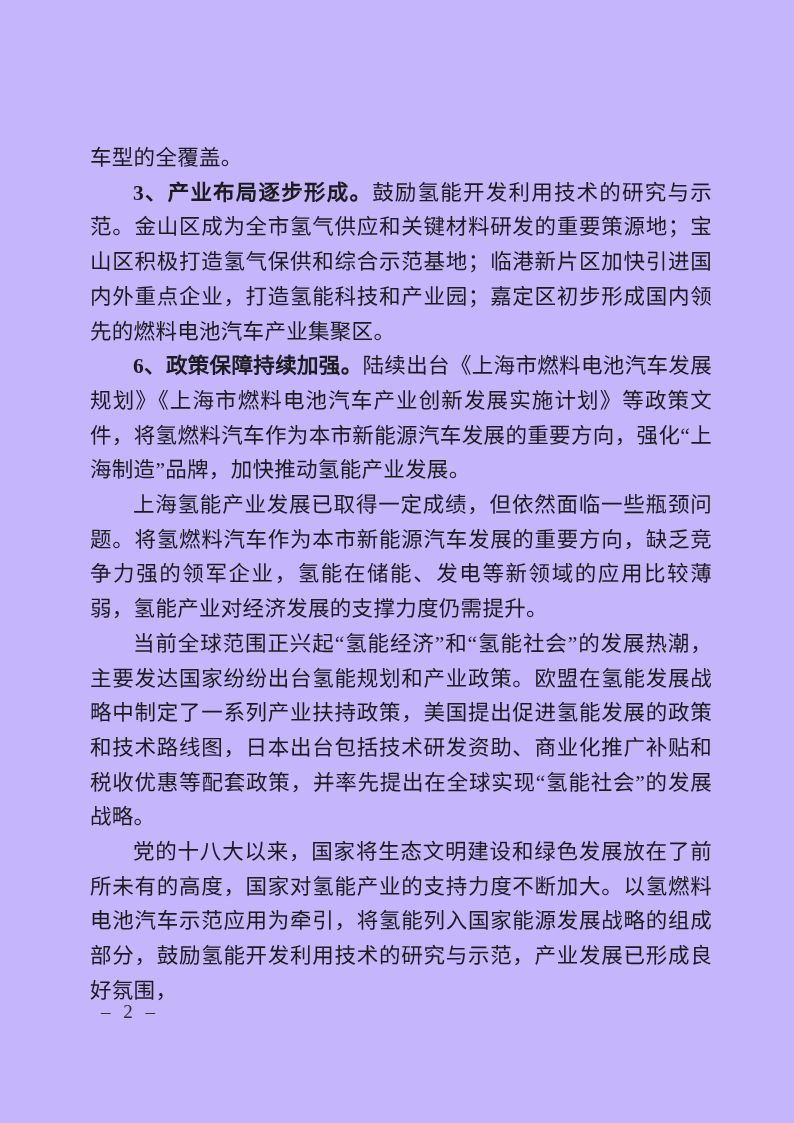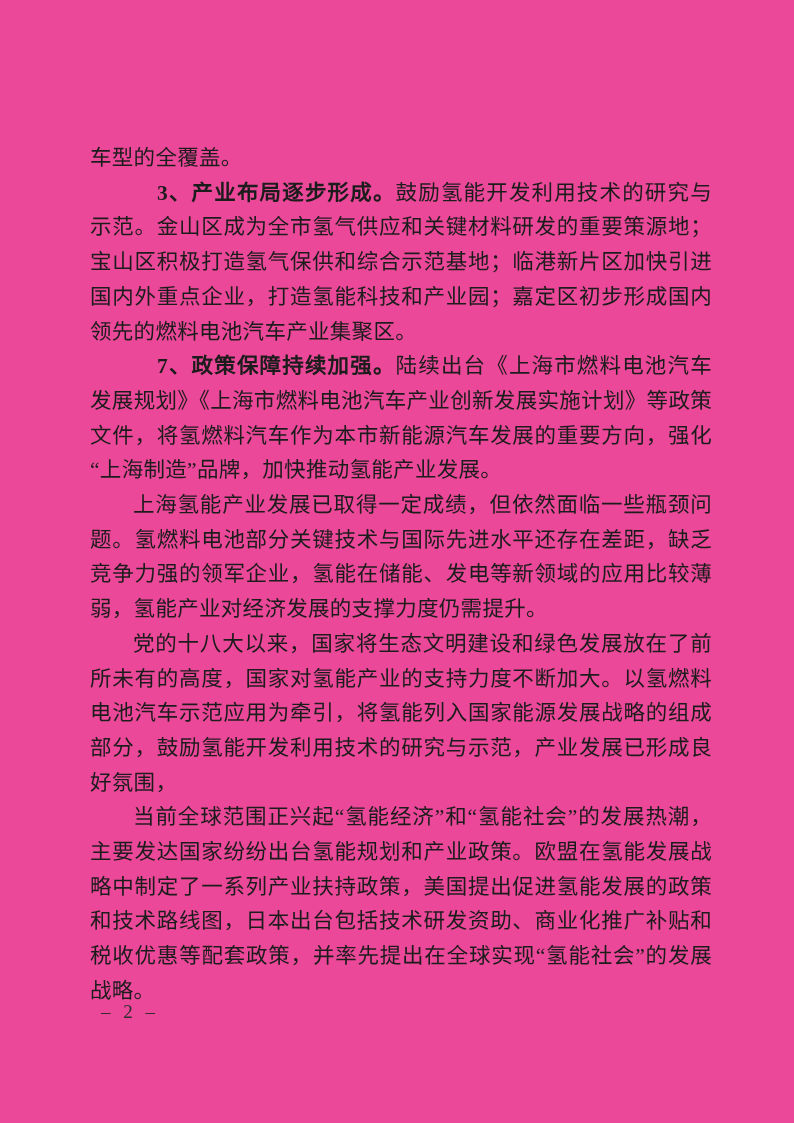--- a/index.html
+++ b/index.html
@@ -4,21 +4,21 @@
 <style>
   html, body {
     margin: 0;
     padding: 0;
     background: #ffffff;
   }
   .page {
     position: relative;
     width: 794px;
     height: 1123px;
-    background: #ec4899;
+    background: #c4b5fd;
     overflow: hidden;
     font-family: "Liberation Serif", "DejaVu Serif", serif;
   }
   .content {
     position: absolute;
     left: 90px;
     top: 141px;
     width: 622px;
   }
   p.para {
@@ -27,37 +27,37 @@
     font-size: 21.5px;
     line-height: 34.7px;
     text-align: justify;
     color: #1c1c1c;
     letter-spacing: 0.3px;
   }
   p.para.indent {
     text-indent: 43px;
   }
   .run { font-weight: normal; }
-  .run.bold { font-weight: bold; margin-left: 24px; }
+  .run.bold { font-weight: bold; }
   .footer {
     position: absolute;
     left: 101px;
     top: 1001px;
     font-size: 19px;
     color: #2e2e2e;
     letter-spacing: 4px;
     font-family: "Liberation Serif", "DejaVu Serif", serif;
   }
 </style>
 </head>
 <body>
 
 <div class="page">
   <div class="content">
       <p class="para"><span class="run">车型的全覆盖。</span></p>
       <p class="para indent"><span class="run bold">3、产业布局逐步形成。</span><span class="run">鼓励氢能开发利用技术的研究与示范。金山区成为全市氢气供应和关键材料研发的重要策源地；宝山区积极打造氢气保供和综合示范基地；临港新片区加快引进国内外重点企业，打造氢能科技和产业园；嘉定区初步形成国内领先的燃料电池汽车产业集聚区。</span></p>
-      <p class="para indent"><span class="run bold">7、政策保障持续加强。</span><span class="run">陆续出台《上海市燃料电池汽车发展规划》《上海市燃料电池汽车产业创新发展实施计划》等政策文件，将氢燃料汽车作为本市新能源汽车发展的重要方向，强化“上海制造”品牌，加快推动氢能产业发展。</span></p>
-      <p class="para indent"><span class="run">上海氢能产业发展已取得一定成绩，但依然面临一些瓶颈问题。氢燃料电池部分关键技术与国际先进水平还存在差距，缺乏竞争力强的领军企业，氢能在储能、发电等新领域的应用比较薄弱，氢能产业对经济发展的支撑力度仍需提升。</span></p>
+      <p class="para indent"><span class="run bold">6、政策保障持续加强。</span><span class="run">陆续出台《上海市燃料电池汽车发展规划》《上海市燃料电池汽车产业创新发展实施计划》等政策文件，将氢燃料汽车作为本市新能源汽车发展的重要方向，强化“上海制造”品牌，加快推动氢能产业发展。</span></p>
+      <p class="para indent"><span class="run">上海氢能产业发展已取得一定成绩，但依然面临一些瓶颈问题。将氢燃料汽车作为本市新能源汽车发展的重要方向，缺乏竞争力强的领军企业，氢能在储能、发电等新领域的应用比较薄弱，氢能产业对经济发展的支撑力度仍需提升。</span></p>
+      <p class="para indent"><span class="run">当前全球范围正兴起“氢能经济”和“氢能社会”的发展热潮，主要发达国家纷纷出台氢能规划和产业政策。欧盟在氢能发展战略中制定了一系列产业扶持政策，美国提出促进氢能发展的政策和技术路线图，日本出台包括技术研发资助、商业化推广补贴和税收优惠等配套政策，并率先提出在全球实现“氢能社会”的发展战略。</span></p>
       <p class="para indent"><span class="run">党的十八大以来，国家将生态文明建设和绿色发展放在了前所未有的高度，国家对氢能产业的支持力度不断加大。以氢燃料电池汽车示范应用为牵引，将氢能列入国家能源发展战略的组成部分，鼓励氢能开发利用技术的研究与示范，产业发展已形成良好氛围，</span></p>
-      <p class="para indent"><span class="run">当前全球范围正兴起“氢能经济”和“氢能社会”的发展热潮，主要发达国家纷纷出台氢能规划和产业政策。欧盟在氢能发展战略中制定了一系列产业扶持政策，美国提出促进氢能发展的政策和技术路线图，日本出台包括技术研发资助、商业化推广补贴和税收优惠等配套政策，并率先提出在全球实现“氢能社会”的发展战略。</span></p>
     </div>
   <div class="footer">– 2 –</div>
 </div>
 
 </body></html>

